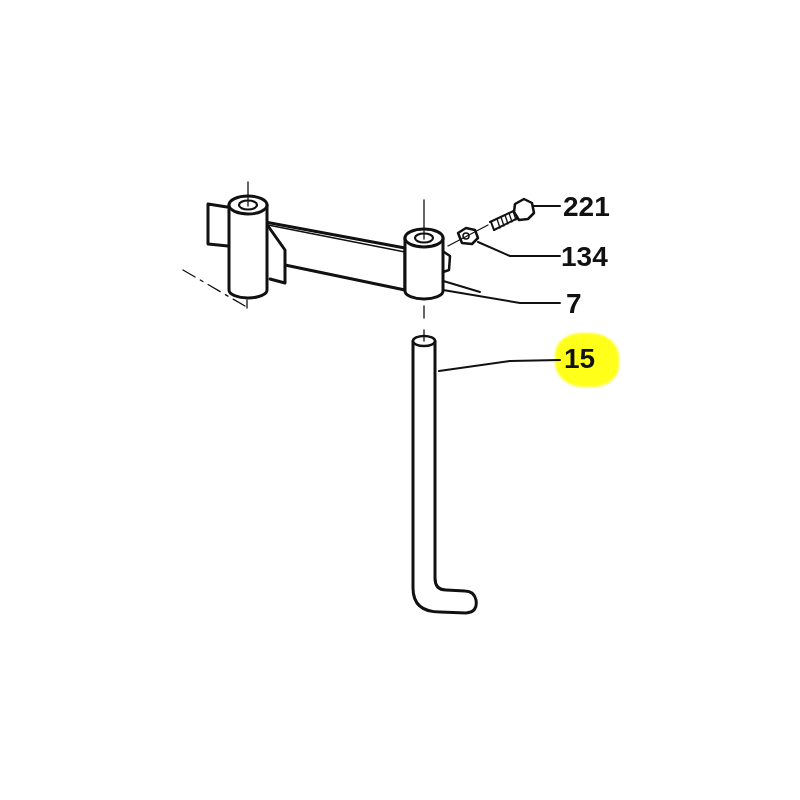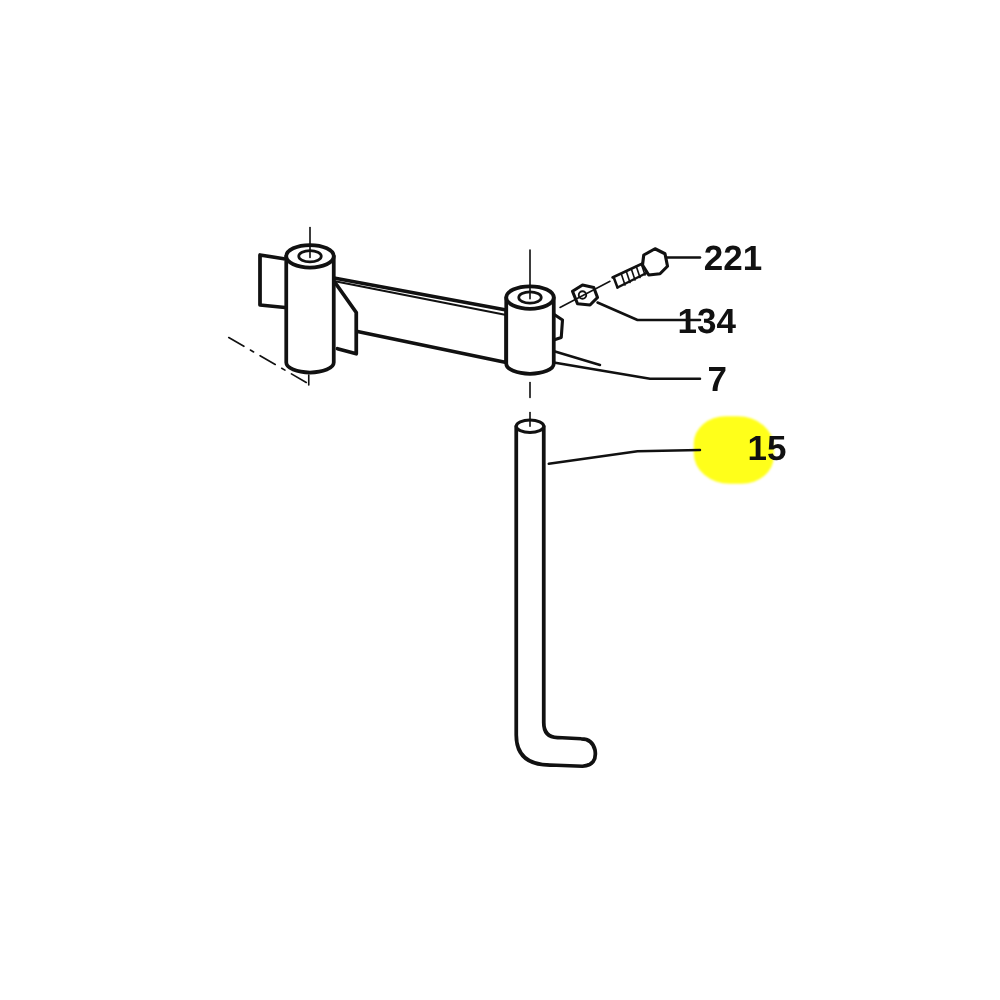--- a/index.html
+++ b/index.html
@@ -63,16 +63,16 @@
       <polyline points="443,290 520,303 560,303" stroke-width="2"></polyline>
       <polyline points="439,371 510,361 560,360" stroke-width="2"></polyline>
 
       <path d="M413 341 L413 588 Q413 612 440 612 L466 613 Q478 612 476 600 Q474 591 465 591 L446 590 Q435 590 435 578 L435 341" fill="#fff"></path>
       <ellipse cx="424" cy="341" rx="11" ry="5" fill="#fff" stroke-width="2.5"></ellipse>
       <line x1="424" y1="330" x2="424" y2="341" stroke-width="1.3"></line>
     </g>
   </svg>
 
   <div class="label" style="left:563px;top:193px;">221</div>
-  <div class="label" style="left:542px;top:243px;text-align:center;">134</div>
+  <div class="label" style="left:561px;top:243px;text-align:center;">134</div>
   <div class="label" style="left:566px;top:290px;">7</div>
-  <div class="label" style="left:598px;top:345px;">15</div>
+  <div class="label" style="left:564px;top:345px;">15</div>
 </div>
 
 </body></html>

